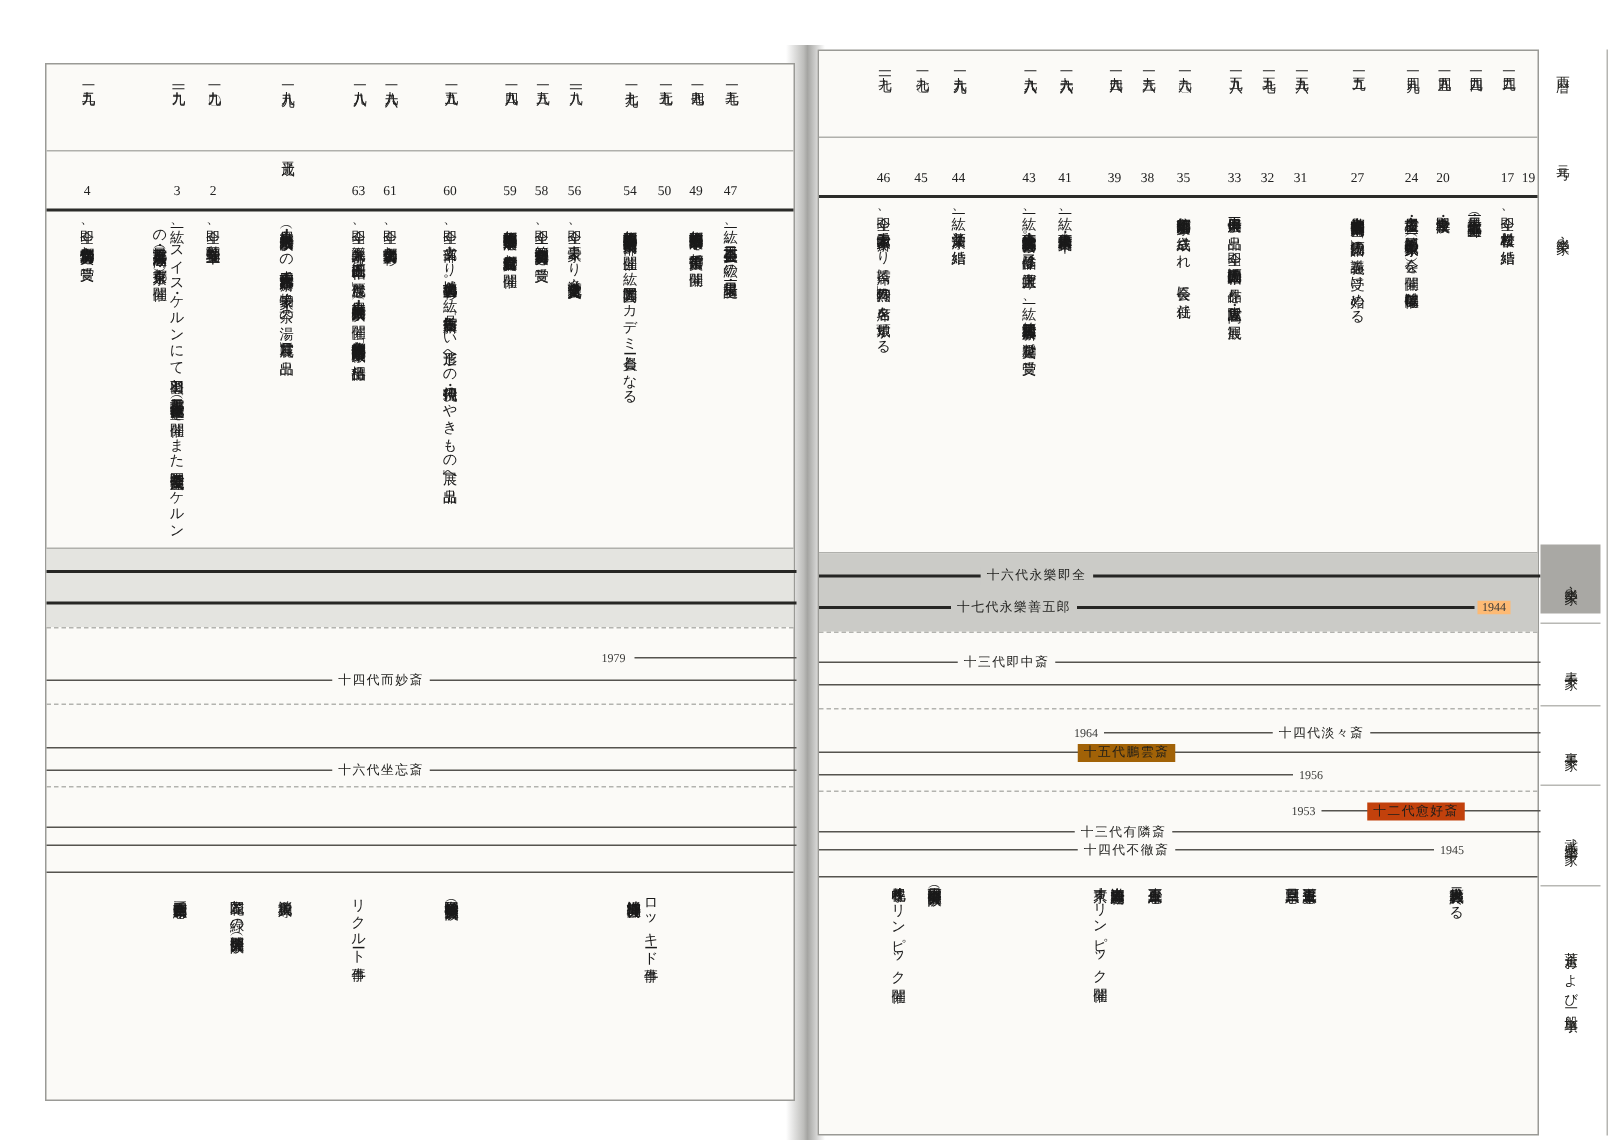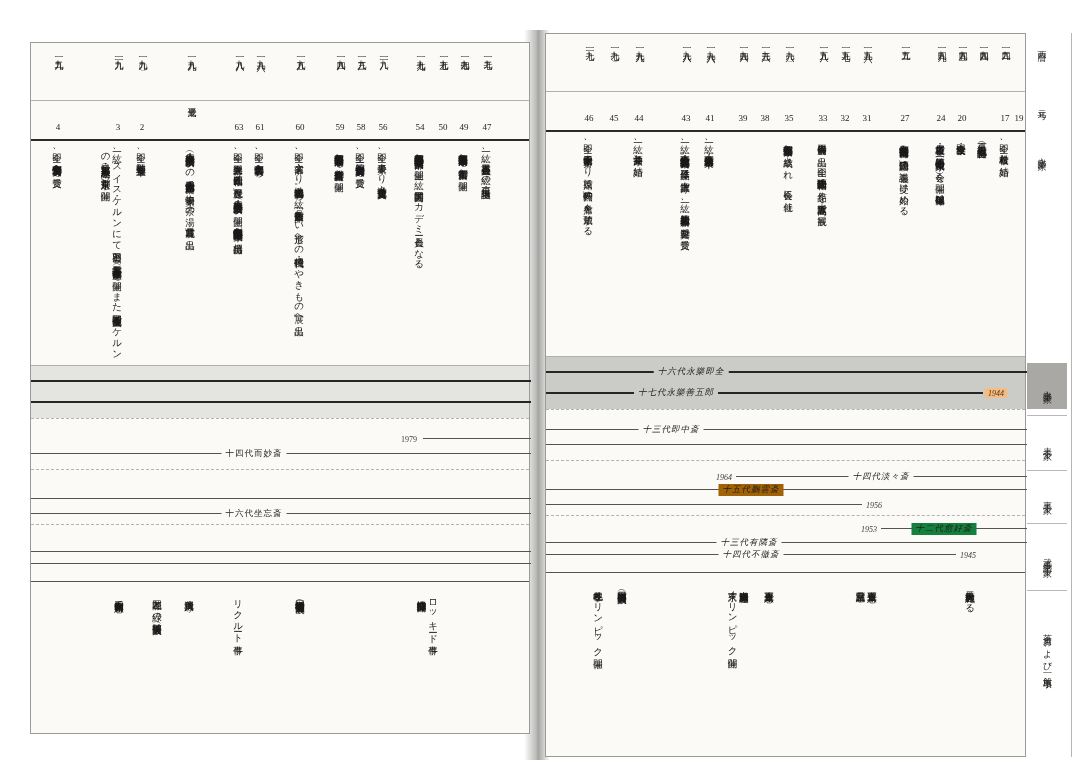--- a/index.html
+++ b/index.html
@@ -140,21 +140,21 @@
     <div class="era" style="left: 128px; top: 79px;">43</div>
     <div class="v entry" style="right: 335px; top: 103px; height: 219px;">紘一、東京藝術大学大学院・工芸科陶芸修了。修了作品は大学買上げ。紘一、第八回伝統工芸新作展で奨励賞を受賞</div>
     <div class="v year" style="left: 87px; top: 9px; height: 54px;">一九六九</div>
     <div class="era" style="left: 81px; top: 79px;">44</div>
     <div class="v entry" style="right: 382px; top: 103px; height: 219px;">紘一、酒井康栄と結婚</div>
     <div class="v year" style="left: 62px; top: 9px; height: 54px;">一九七〇</div>
     <div class="era" style="left: 56px; top: 79px;">45</div>
     <div class="v year" style="left: 37px; top: 9px; height: 54px;">一九七一</div>
     <div class="era" style="left: 31px; top: 79px;">46</div>
     <div class="v entry" style="right: 432px; top: 103px; height: 219px;">即全、表千家家元即中斎より茶席に「陶然軒」の席名を頂戴する</div>
-    <div class="tl" style="top: 322px; height: 216px; font-style: italic;">
+    <div class="tl" style="top: 334px; height: 216px;">
       <div class="thinline" style="top: 0px;"></div>
       <div class="shade" style="top: 1px; height: 52px; background: rgb(203, 203, 199);"></div>
       <div class="tl-dash" style="top: 53px;"></div>
       <div class="tl-dash" style="top: 104px;"></div>
       <div class="tl-dash" style="top: 159px;"></div>
       <div class="thinline" style="top: 216px; background: rgb(85, 83, 79);"></div>
       <div class="tl-line thick" style="top: 15px; left: 0px; width: 481px;"></div>
       <div class="tl-label" style="left: 145px; top: 16px; background: rgb(203, 203, 199);">十六代永樂即全</div>
       <div class="tl-line thick" style="top: 36px; left: 0px; width: 437px;"></div>
       <div class="tl-label" style="left: 130px; top: 37px; background: rgb(203, 203, 199);">十七代永樂善五郎</div>
@@ -163,21 +163,21 @@
       <div class="tl-label" style="left: 125px; top: 74px; background: rgb(251, 250, 247);">十三代即中斎</div>
       <div class="tl-line" style="top: 88px; left: 0px; width: 481px;"></div>
       <div class="tl-line" style="top: 120px; left: 190px; width: 291px;"></div>
       <div class="tl-label" style="left: 335px; top: 121px; background: rgb(251, 250, 247);">十四代淡々斎</div>
       <div class="tl-mark" style="left: 178px; top: 121px; background: rgb(251, 250, 247);">1964</div>
       <div class="tl-line" style="top: 133px; left: 0px; width: 481px;"></div>
       <div class="tl-label" style="left: 205px; top: 134px; background: #a16207;">十五代鵬雲斎</div>
       <div class="tl-line" style="top: 148px; left: 0px; width: 316px;"></div>
       <div class="tl-mark" style="left: 328px; top: 149px; background: rgb(251, 250, 247);">1956</div>
       <div class="tl-line" style="top: 172px; left: 335px; width: 146px;"></div>
-      <div class="tl-label" style="left: 398px; top: 173px; background: #15803d;">十二代愈好斎</div>
+      <div class="tl-label" style="left: 398px; top: 173px; background: #c2410c;">十二代愈好斎</div>
       <div class="tl-mark" style="left: 323px; top: 173px; background: rgb(251, 250, 247);">1953</div>
       <div class="tl-line" style="top: 186px; left: 0px; width: 481px;"></div>
       <div class="tl-label" style="left: 203px; top: 187px; background: rgb(251, 250, 247);">十三代有隣斎</div>
       <div class="tl-line" style="top: 198px; left: 0px; width: 410px;"></div>
       <div class="tl-label" style="left: 205px; top: 199px; background: rgb(251, 250, 247);">十四代不徹斎</div>
       <div class="tl-mark" style="left: 422px; top: 199px; background: rgb(251, 250, 247);">1945</div>
     </div>
     <div class="v entry" style="right: 50px; top: 550px; height: 166px;">第二次世界大戦終わる</div>
     <div class="v entry" style="right: 148px; top: 550px; height: 166px;">道安三百五十年忌
 宗旦三百回忌</div>

